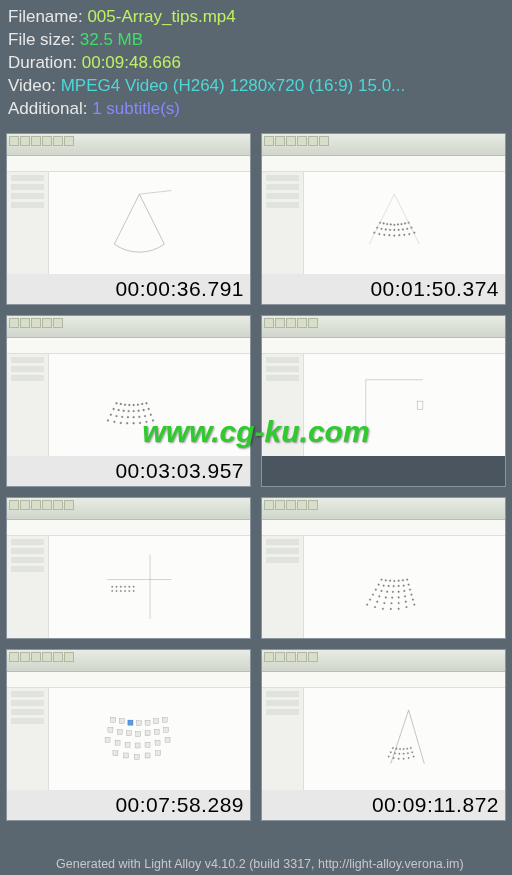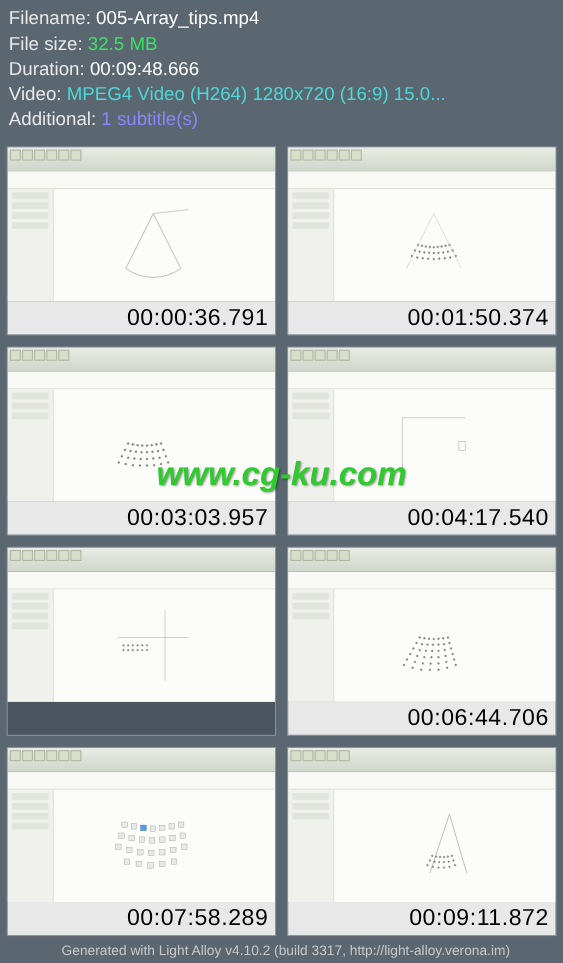--- a/index.html
+++ b/index.html
@@ -15,21 +15,21 @@
       padding: 6px 8px 4px 8px;
       font-size: 17px;
       line-height: 1.35;
     }
     .metadata-row {
       white-space: nowrap;
       overflow: hidden;
       text-overflow: ellipsis;
     }
     .label { color: #e8e8e8; }
-    .val-yellow { color: #ffffff; }
+    .val-yellow { color: #bef264; }
     .val-green { color: #3ee067; }
     .val-cyan { color: #4dd8d8; }
     .val-orange { color: #ff9a3a; }
     .val-purple { color: #8888ff; }
     .thumbs-container {
       padding: 8px 6px 2px 6px;
       display: grid;
       grid-template-columns: 1fr 1fr;
       gap: 10px 10px;
     }
@@ -319,21 +319,20 @@
           <div class="panel-line"></div>
         </div>
       <div class="thumb-canvas">
         <svg class="wedge" viewBox="0 0 100 100">
           <line x1="10" y1="15" x2="90" y2="15" stroke="#999" stroke-width="0.6"></line>
           <line x1="10" y1="15" x2="10" y2="90" stroke="#999" stroke-width="0.6"></line>
           <rect x="82" y="45" width="8" height="12" fill="none" stroke="#999" stroke-width="0.6"></rect>
         </svg>
       </div>
     </div>
-    <div class="timestamp">00:04:17.540</div>
   </div>
 
   <div class="thumb-cell">
     <div class="thumb-img">
       <div class="thumb-ribbon">
           <div class="ribbon-boxes">
             <div class="ribbon-box"></div>
             <div class="ribbon-box"></div>
             <div class="ribbon-box"></div>
             <div class="ribbon-box"></div>
@@ -430,21 +429,20 @@
               <circle class="seat-dot" r="1.2" cx="-27" cy="70.5"></circle>
               <circle class="seat-dot" r="1.2" cx="-16" cy="73"></circle>
               <circle class="seat-dot" r="1.2" cx="-5" cy="73.2"></circle>
               <circle class="seat-dot" r="1.2" cx="6" cy="73"></circle>
               <circle class="seat-dot" r="1.2" cx="17" cy="70.5"></circle>
               <circle class="seat-dot" r="1.2" cx="28" cy="67"></circle>
           </g>
         </svg>
       </div>
     </div>
-    <div class="timestamp">00:06:44.706</div>
   </div>
 
   <div class="thumb-cell">
     <div class="thumb-img">
       <div class="thumb-ribbon">
           <div class="ribbon-boxes">
             <div class="ribbon-box"></div>
             <div class="ribbon-box"></div>
             <div class="ribbon-box"></div>
             <div class="ribbon-box"></div>

